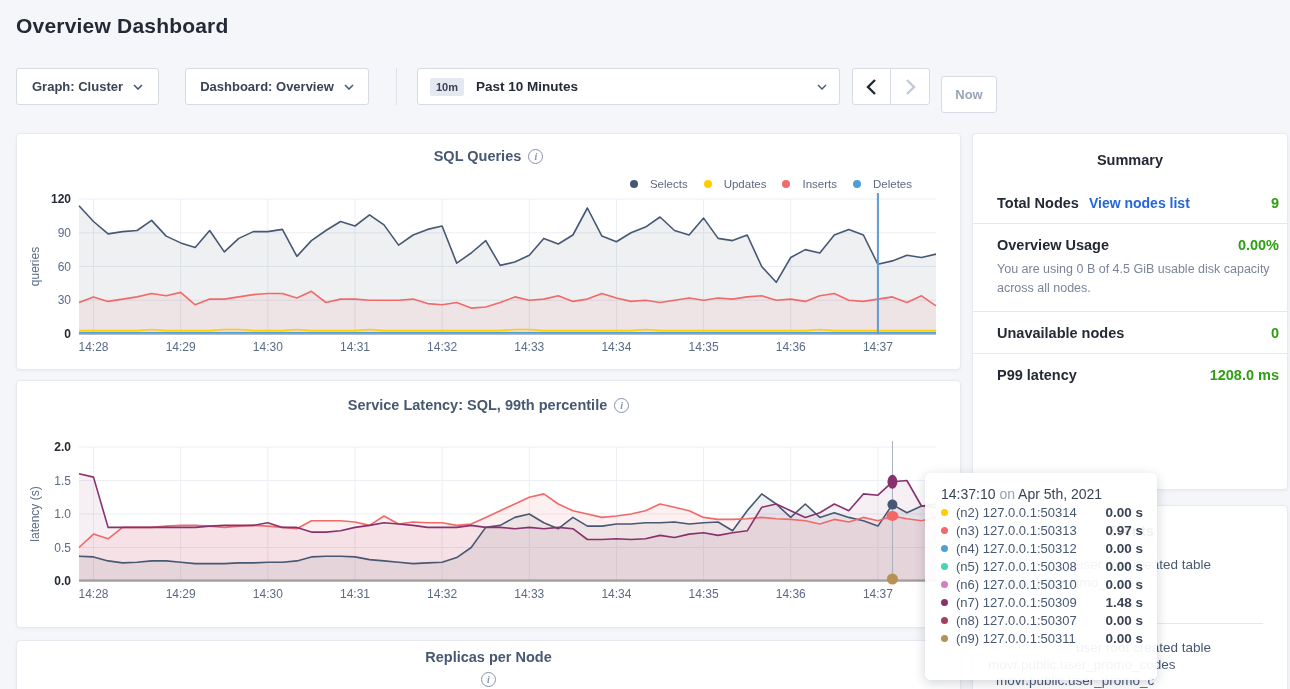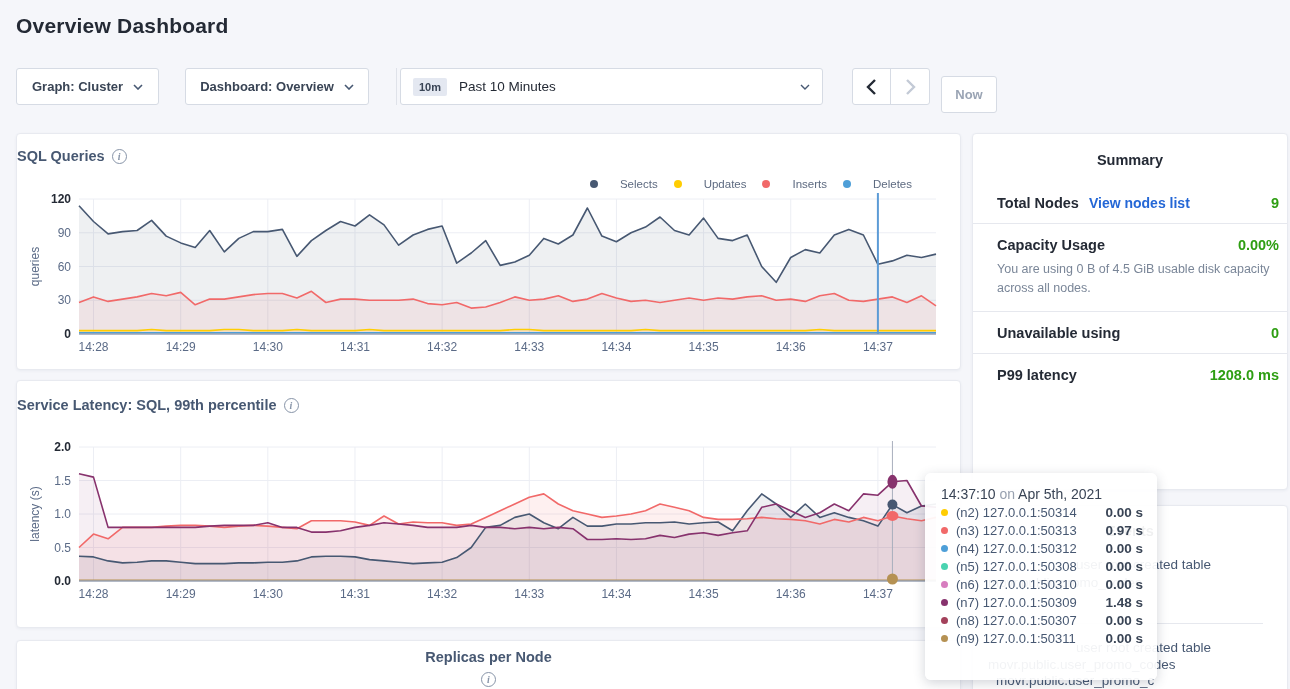--- a/index.html
+++ b/index.html
@@ -8,37 +8,37 @@
     font-family:"Liberation Sans","DejaVu Sans",sans-serif;
     background:#f5f6fa; color:#394455; position:relative;
   }
   .page-title { position:absolute; left:16px; top:14px; font-size:21px; font-weight:700; color:#242a35; letter-spacing:.2px; }
 
   
   .btn { position:absolute; top:68px; height:37px; background:#fff; border:1px solid #d6dbe4; border-radius:3px;
          display:flex; align-items:center; justify-content:center; gap:10px; font-size:13px; font-weight:700; color:#394455; cursor:pointer; }
   .chev { width:10px; height:6px; }
   .divider-v { position:absolute; top:68px; left:396px; width:1px; height:37px; background:#dfe2e9; }
-  .timebox { position:absolute; left:400px; top:68px; width:423px; height:37px; background:#fff; border:1px solid #d6dbe4; border-radius:3px;
+  .timebox { position:absolute; left:417px; top:68px; width:423px; height:37px; background:#fff; border:1px solid #d6dbe4; border-radius:3px;
              display:flex; align-items:center; padding:16px 12px; gap:12px; cursor:pointer; }
   .timebadge { background:#e4e8f1; border-radius:2px; font-size:11px; font-weight:700; color:#394455; padding:3px 6px; }
-  .timelabel { font-size:13.5px; font-weight:400; color:#242a35; }
+  .timelabel { font-size:13.5px; font-weight:700; color:#242a35; }
   .timebox .chev { margin-left:auto; }
   .arrowgroup { position:absolute; left:852px; top:68px; width:78px; height:37px; background:#fff; border:1px solid #d6dbe4; border-radius:3px; display:flex; }
   .arrowcell { width:50%; display:flex; align-items:center; justify-content:center; }
   .arrowcell.first { border-right:1px solid #d6dbe4; }
   .nowbtn { position:absolute; left:941px; top:76px; width:56px; height:37px; background:#fff; border:1px solid #d6dbe4; border-radius:3px;
             display:flex; align-items:center; justify-content:center; font-size:13px; font-weight:700; color:#9aa4b4; }
 
   .card { position:absolute; background:#fff; border:1px solid #e8eaf0; border-radius:4px; box-shadow:0 1px 3px rgba(56,76,105,.06); }
-  .chart-card-title { display:flex; align-items:center; gap:7px; font-size:14.5px; font-weight:700; color:#475872; }
+  .chart-card-title { display:flex; align-items:center; justify-content:center; gap:7px; font-size:14.5px; font-weight:700; color:#475872; }
   .info-icon { width:15px; height:15px; border:1px solid #8794a8; border-radius:50%; color:#8794a8; font-size:10px; font-weight:700;
                display:inline-flex; align-items:center; justify-content:center; font-style:italic; font-family:"Liberation Serif",serif; }
   .legend { position:absolute; right:48px; top:44px; display:flex; gap:16px; align-items:center; }
-  .legend-item { display:flex; align-items:center; gap:22px; font-size:11.5px; color:#5d6a80; }
+  .legend-item { display:flex; align-items:center; gap:12px; font-size:11.5px; color:#5d6a80; }
   .dot { width:8px; height:8px; border-radius:50%; display:inline-block; flex:none; }
   svg text { font-family:"Liberation Sans","DejaVu Sans",sans-serif; }
   .tick { font-size:12px; fill:#5b6b87; }
   .tick-bold { font-size:12px; font-weight:700; fill:#242a35; }
   .axis-label { font-size:12px; fill:#5b6b87; }
 
   
   .summary-title { text-align:center; font-size:14.5px; font-weight:700; color:#242a35; padding-top:18px; }
   .srow { padding:13px 8px 12px 24px; }
   .srow + .srow { border-top:1px solid #e6e8ee; }
@@ -235,28 +235,28 @@
   <div style="margin-top:14px;">
     <div class="srow">
       <div class="srow-line">
         <span class="slabel">Total Nodes</span>
         <span class="slink">View nodes list</span>
         <span class="sval">9</span>
       </div>
     </div>
     <div class="srow">
       <div class="srow-line">
-        <span class="slabel">Capacity Usage</span>
+        <span class="slabel">Overview Usage</span>
         <span class="sval">0.00%</span>
       </div>
       <div class="sdesc">You are using 0 B of 4.5 GiB usable disk capacity across all nodes.</div>
     </div>
     <div class="srow">
       <div class="srow-line">
-        <span class="slabel">Unavailable using</span>
+        <span class="slabel">Unavailable nodes</span>
         <span class="sval">0</span>
       </div>
     </div>
     <div class="srow">
       <div class="srow-line">
         <span class="slabel">P99 latency</span>
         <span class="sval">1208.0 ms</span>
       </div>
     </div>
   </div>

